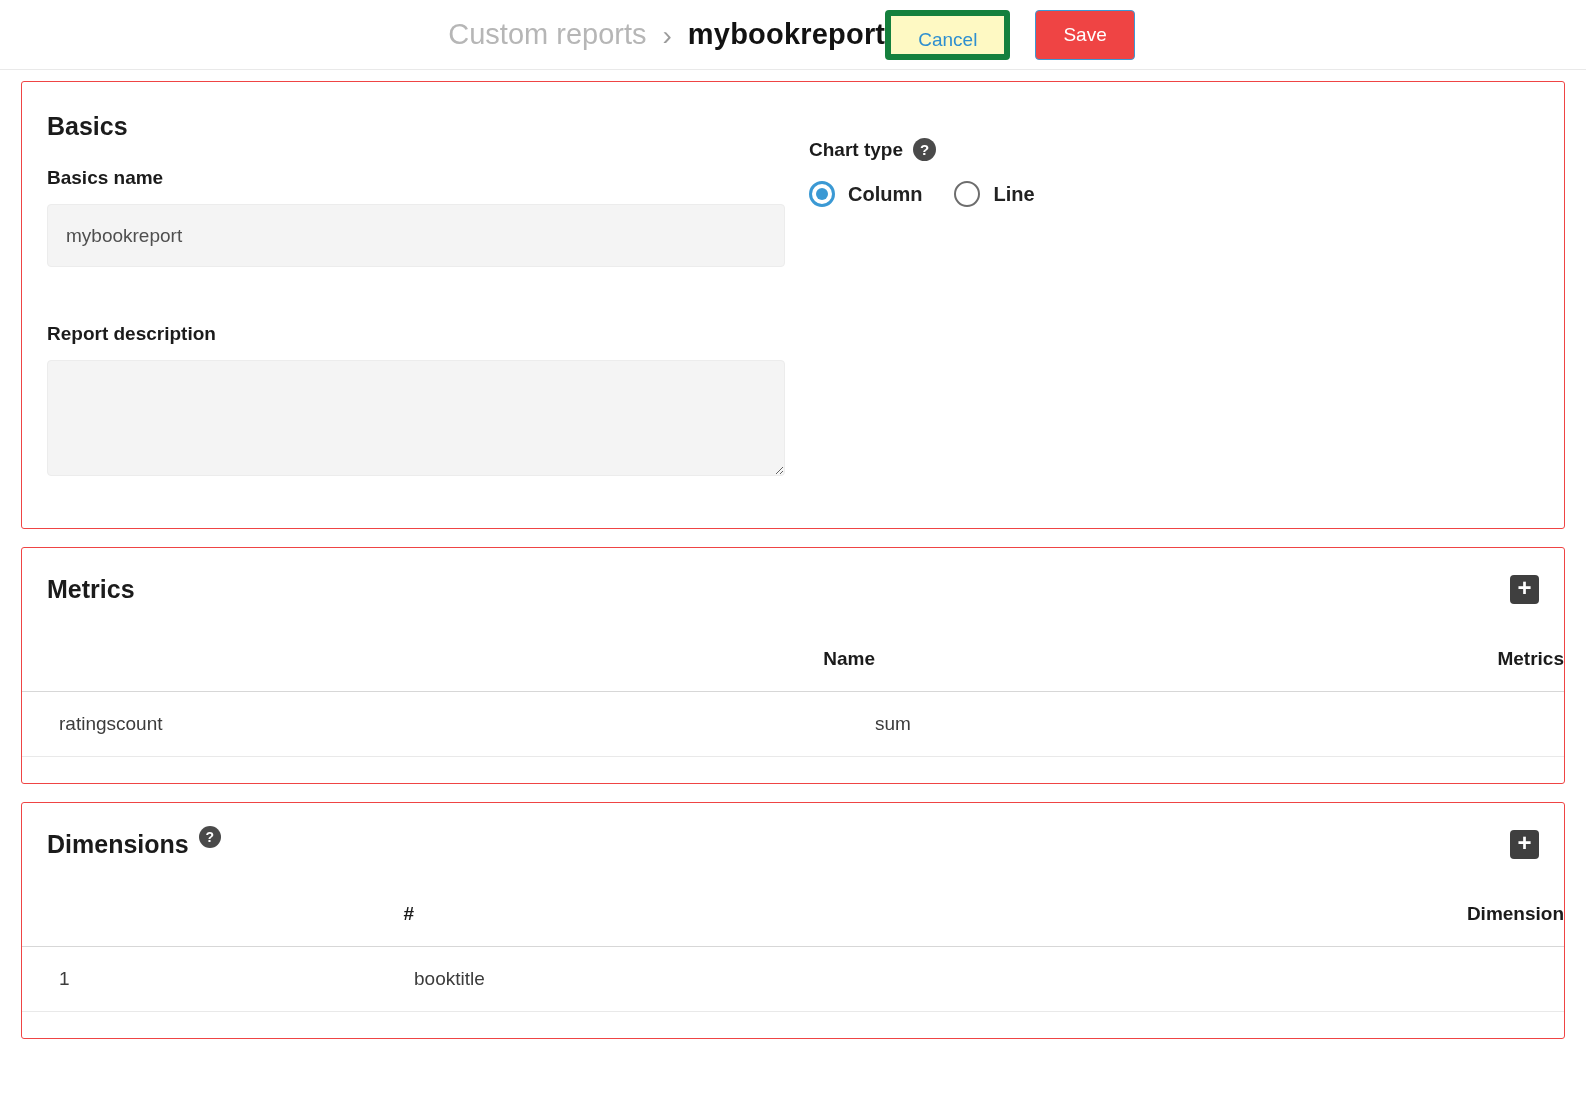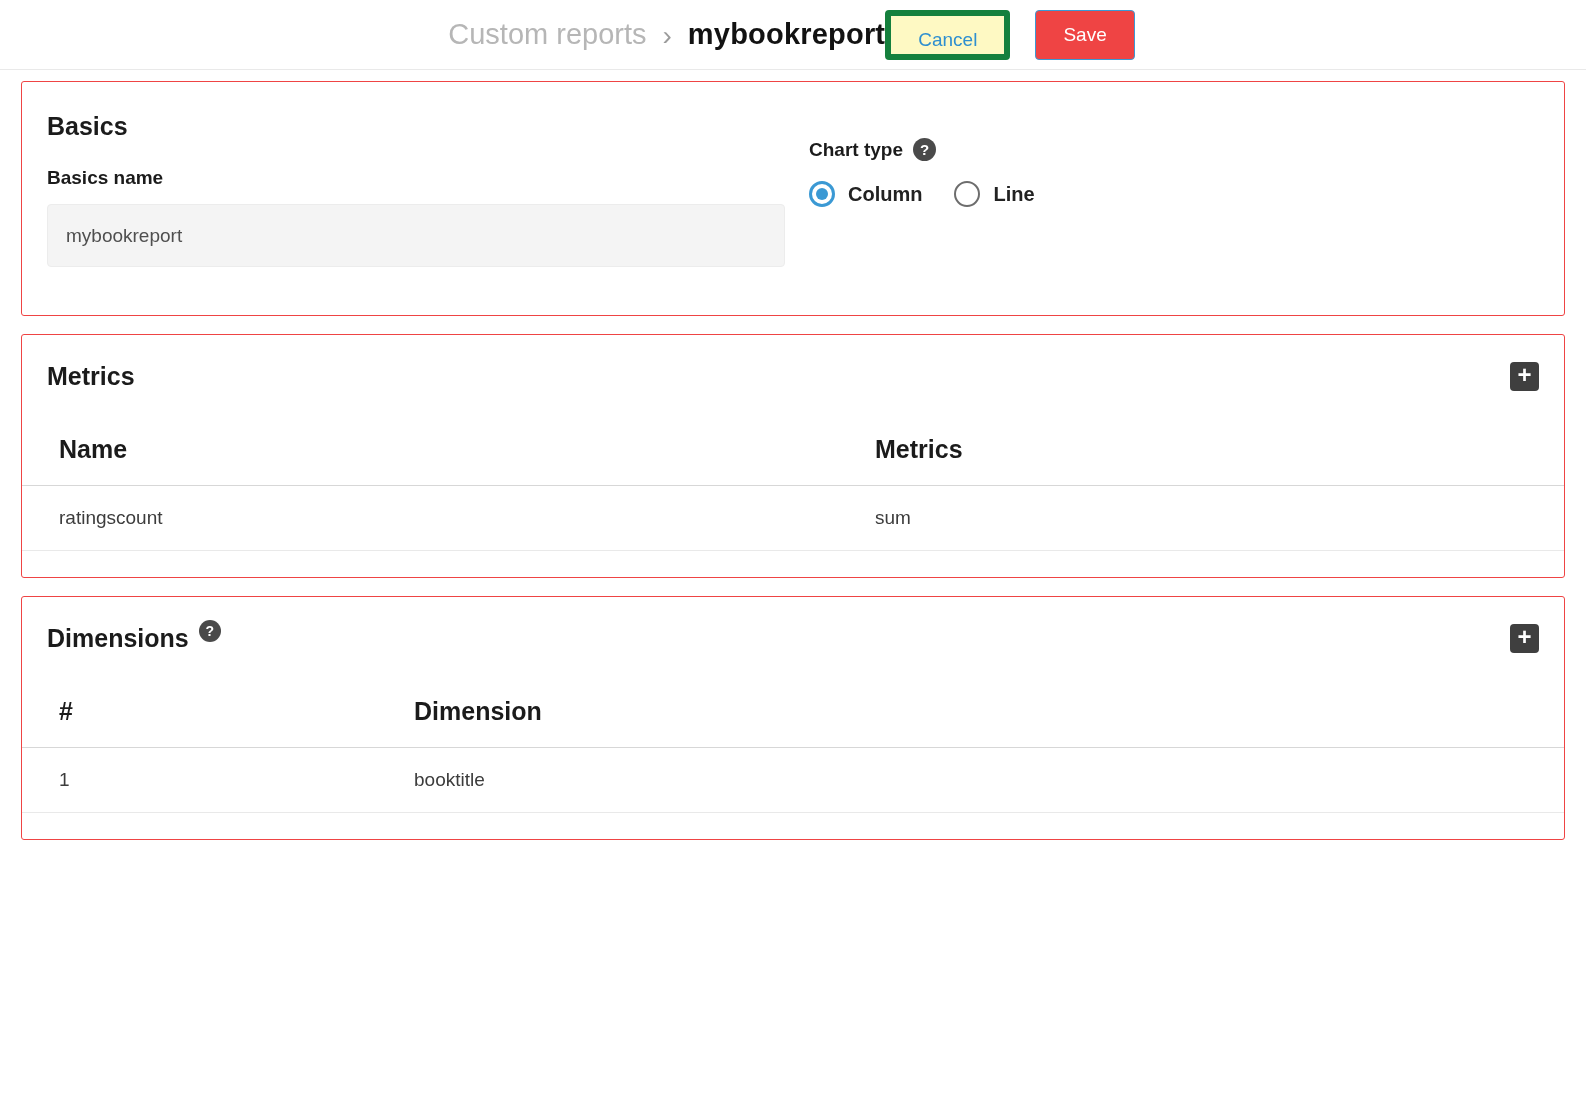--- a/index.html
+++ b/index.html
@@ -130,22 +130,22 @@
     font-weight: 700;
     line-height: 1;
     display: inline-flex;
     align-items: center;
     justify-content: center;
     cursor: pointer;
     padding-bottom: 3px;
   }
   table.data-table { width: 100%; border-collapse: collapse; }
   table.data-table th {
-    text-align: left;
-    font-size: 25px;
+    text-align: right;
+    font-size: 19px;
     font-weight: 700;
     color: #1b1b1b;
     padding: 21px 0;
     border-bottom: 1px solid #d7d7d7;
   }
   table.data-table td {
     font-size: 19px;
     color: #3c3c3c;
     padding: 21px 0;
     border-bottom: 1px solid #e9e9e9;
@@ -173,20 +173,24 @@
 
 <div class="content">
 
   <div class="card">
     <div class="basics-inner">
       <div>
         <h2 class="section-title">Basics</h2>
         <div class="basics-left">
           <label class="field-label">Basics name</label>
           <input class="text-input" type="text" value="mybookreport" style="">
+          <div class="desc-block">
+            <label class="field-label">Report description</label>
+            <textarea class="text-area" style=""></textarea>
+          </div>
         </div>
       </div>
       <div class="basics-col-right">
         <div class="label-row">
           <label class="field-label">Chart type</label>
           <span class="help-icon">?</span>
         </div>
         <div class="radio-row">
           <div class="radio-option selected">
             <span class="radio-circle">

